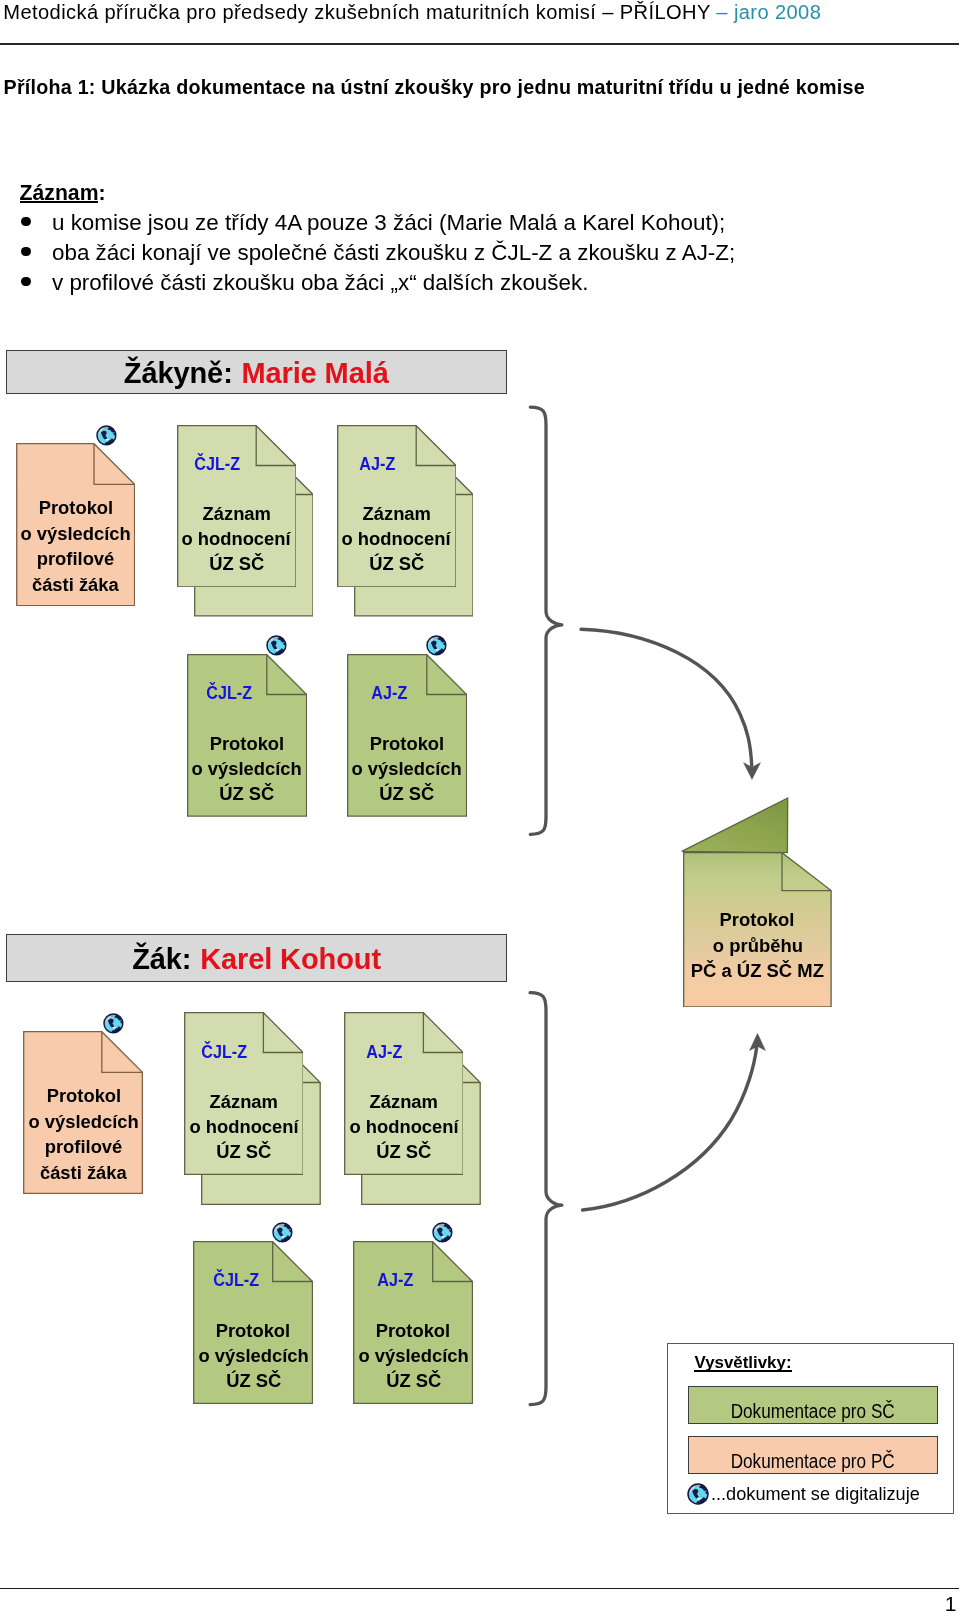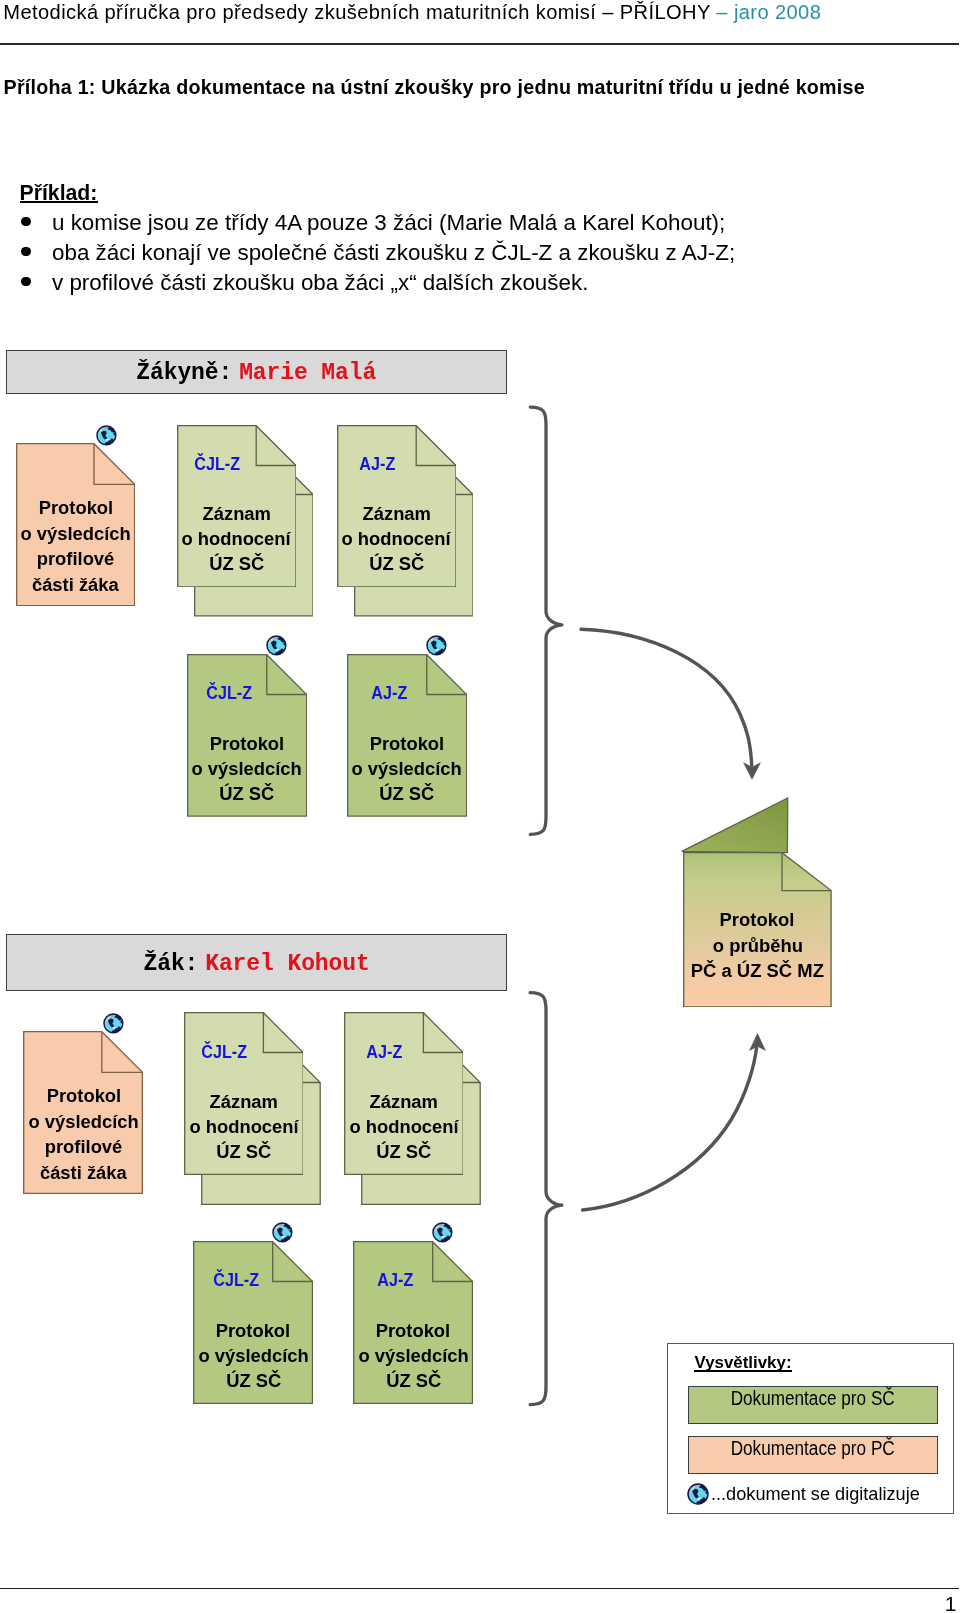--- a/index.html
+++ b/index.html
@@ -13,27 +13,27 @@
   #hdrline{left:0px;top:43.0px;width:959px;height:1.5px;background:#272727;}
   #subtitle{left:3.6px;top:75.5px;font-size:19.7px;letter-spacing:0.23px;font-weight:bold;white-space:nowrap;}
   #priklad{left:19.6px;top:181.6px;font-size:21.2px;font-weight:bold;line-height:1;}
   #priklad u{text-decoration:none;}
   #prikladul{left:19.6px;top:200.7px;width:78.5px;height:2.1px;background:#000;}
   .bulrow{font-size:22.4px;line-height:1;}
   .bulrow .bg{position:absolute;left:-30.8px;top:4.9px;width:9.4px;height:9.4px;
               border-radius:50%;background:#000;font-size:0;color:transparent;overflow:hidden;}
   .band{background:#d9d9d9;border:1.2px solid #3f3f3f;box-sizing:border-box;
         display:flex;align-items:center;justify-content:center;}
-  .band .t{font-size:23px;font-weight:bold;letter-spacing:-0.1px;position:relative;top:1.2px;font-family:Liberation Mono, monospace;}
+  .band .t{font-size:29px;font-weight:bold;letter-spacing:-0.1px;position:relative;top:1.2px;}
   .band .red{color:#e2121a;}
   #footline{left:0px;top:1588.1px;width:959px;height:1.4px;background:#1a1a1a;}
   #pageno{left:944.8px;top:1592.2px;font-size:21px;}
   .lgbox{box-sizing:border-box;border:1.3px solid #585858;background:#fff;}
   .lgbar{box-sizing:border-box;border:1.3px solid #3d3d3d;
-         display:flex;align-items:flex-start;justify-content:center;}
+         display:flex;align-items:flex-end;justify-content:center;}
   .lgbar span{font-size:19.4px;display:inline-block;transform:scaleX(0.885);}
   #lgtitle{font-size:16.9px;font-weight:bold;}
   #lgtitle u{text-decoration:none;}
   #lgtitleul{left:694.4px;top:1370.1px;width:97.5px;height:1.8px;background:#000;}
   #lgnote{font-size:19px;display:inline-block;transform:scaleX(0.955);transform-origin:left center;}
   .doc{position:absolute;text-decoration:underline;}
   .doc svg{position:absolute;left:0;top:0;}
   .dtxt{position:absolute;left:0;right:0;text-align:center;font-weight:bold;
         font-size:19.2px;line-height:25.05px;}
   .dtxt i{font-style:normal;display:inline-block;transform:scaleX(0.935);}
@@ -41,29 +41,29 @@
   .dsub i{white-space:nowrap;}
   .dsub i{font-style:normal;display:inline-block;transform:scaleX(0.85);}
   .globe{position:absolute;}
 </style>
 </head>
 <body>
 
 <div class="abs" id="hdr"><span>Metodická příručka pro předsedy zkušebních maturitních komisí – PŘÍLOHY</span><span class="teal"> – jaro 2008</span></div>
 <div class="abs" id="hdrline"></div>
 <div class="abs" id="subtitle">Příloha 1: Ukázka dokumentace na ústní zkoušky pro jednu maturitní třídu u jedné komise</div>
-<div class="abs" id="priklad"><u>Příklad:</u></div>
+<div class="abs" id="priklad"><u>Záznam:</u></div>
 <div class="abs" id="prikladul"></div>
 <div class="abs bulrow" style="left:52px;top:212.1px"><span class="bg">•</span><span class="nw">u komise jsou ze třídy 4A pouze 3 žáci (Marie Malá a Karel Kohout);</span></div>
 <div class="abs bulrow" style="left:52px;top:241.7px"><span class="bg">•</span><span class="nw">oba žáci konají ve společné části zkoušku z ČJL-Z a zkoušku z AJ-Z;</span></div>
 <div class="abs bulrow" style="left:52px;top:272.1px"><span class="bg">•</span><span class="nw">v profilové části zkoušku oba žáci „x“ dalších zkoušek.</span></div>
 <div class="abs band" style="left:5.6px;top:350.2px;width:501.3px;height:44.2px">
     <span class="t nw"><span>Žákyně:</span><span class="red" style="margin-left:.30em">Marie Malá</span></span>
   </div>
-<div class="abs band" style="left:6.3px;top:934.2px;width:500.6px;height:57px">
+<div class="abs band" style="left:6.3px;top:934.2px;width:500.6px;height:48px">
     <span class="t nw"><span>Žák:</span><span class="red" style="margin-left:.30em">Karel Kohout</span></span>
   </div>
 <div class="doc" style="left:16.1px;top:443.1px;width:119.3px;height:163.4px">
 <svg width="119.3" height="163.4" viewBox="0 0 119.3 163.4">
       <path d="M0.7 0.7 L78.0 0.7 L118.6 41.3 L118.6 162.7 L0.7 162.7 Z" fill="#F8CBAD" stroke="#7F6145" stroke-width="1.3" stroke-linejoin="miter"></path>
       <path d="M78.0 0.7 L78.0 41.3 L118.6 41.3" fill="none" stroke="#7F6145" stroke-width="1.3"></path>
     </svg>
 <div class="dtxt" style="top:52.3px;font-size:19.2px;line-height:25.4px">
 <div><i style="transform:scaleX(0.958)">Protokol</i></div>
 <div><i style="transform:scaleX(0.958)">o výsledcích</i></div>

